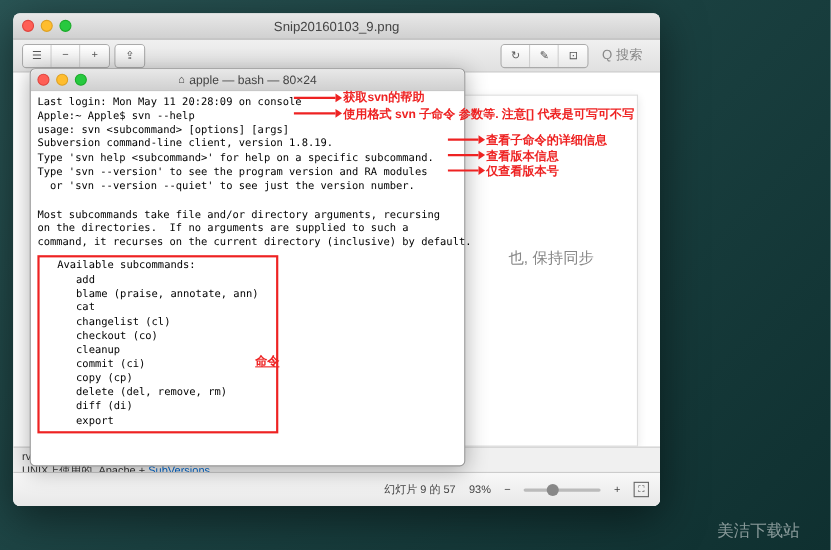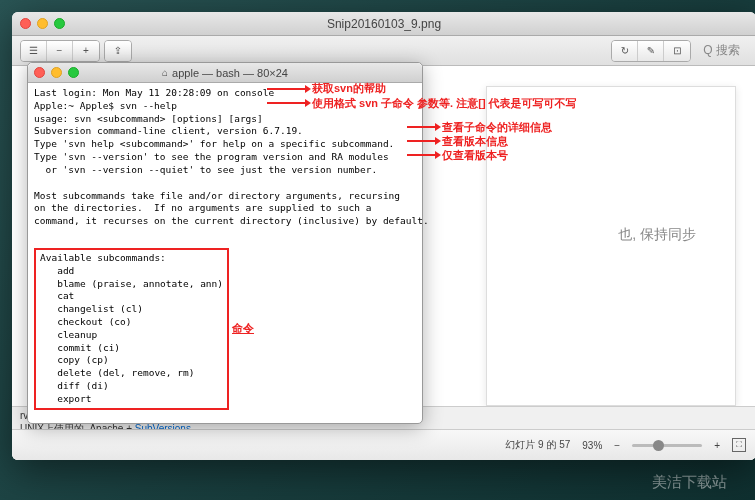--- a/index.html
+++ b/index.html
@@ -1,20 +1,20 @@
 <!DOCTYPE html>
 <html><head>
 <meta charset="utf-8">
 <style>
 * { margin: 0; padding: 0; box-sizing: border-box; }
 body { font-family: -apple-system, "Helvetica Neue", Arial, sans-serif; background: #1a3a3a; width: 755px; height: 500px; position: relative; overflow: hidden; }
 .desktop-bg { position: absolute; inset: 0; background: linear-gradient(135deg, #2a5555 0%, #1a4040 50%, #0f3030 100%); }
 .watermark { position: absolute; bottom: 8px; right: 28px; color: rgba(255,255,255,0.5); font-size: 15px; }
 
-.outer-window { position: absolute; left: 12px; top: 12px; width: 744px; height: 448px; background: #f5f5f5; border-radius: 6px; box-shadow: 0 10px 40px rgba(0,0,0,0.5); overflow: hidden; }
+.outer-window { position: absolute; left: 12px; top: 12px; width: 588px; height: 448px; background: #f5f5f5; border-radius: 6px; box-shadow: 0 10px 40px rgba(0,0,0,0.5); overflow: hidden; }
 .outer-titlebar { height: 24px; background: linear-gradient(#e8e8e8,#d0d0d0); display: flex; align-items: center; padding: 0 8px; border-bottom: 1px solid #aaa; position: relative; }
 .traffic { display: flex; gap: 6px; }
 .tl { width: 11px; height: 11px; border-radius: 50%; }
 .tl.red { background: #ff5f56; border: 1px solid #e0443e; }
 .tl.yellow { background: #ffbd2e; border: 1px solid #dea123; }
 .tl.green { background: #27c93f; border: 1px solid #1aab29; }
 .outer-toolbar { height: 30px; background: linear-gradient(#f0f0f0,#e0e0e0); border-bottom: 1px solid #bbb; display: flex; align-items: center; padding: 0 8px; gap: 4px; }
 .tb-group { display: flex; border: 1px solid #aaa; border-radius: 4px; overflow: hidden; }
 .tb-btn { width: 26px; height: 20px; background: linear-gradient(#fff,#e8e8e8); display: flex; align-items: center; justify-content: center; font-size: 10px; color: #555; border-right: 1px solid #ccc; }
 .tb-btn:last-child { border-right: none; }
@@ -22,21 +22,21 @@
 .spacer { flex: 1; }
 .search-box { font-size: 12px; color: #888; padding: 2px 8px; }
 
 .content-area { position: relative; height: calc(100% - 54px); background: #fff; }
 
 .terminal-window { position: absolute; left: 15px; top: -4px; width: 396px; height: 362px; background: #fff; border: 1px solid #999; border-radius: 5px; box-shadow: 0 4px 20px rgba(0,0,0,0.3); z-index: 5; }
 .term-titlebar { height: 20px; background: linear-gradient(#e8e8e8,#d0d0d0); border-bottom: 1px solid #aaa; border-radius: 5px 5px 0 0; display: flex; align-items: center; padding: 0 6px; position: relative; }
 .term-title { position: absolute; left: 50%; transform: translateX(-50%); font-size: 11px; color: #444; display: flex; align-items: center; gap: 4px; }
 .home-icon { font-size: 10px; }
 .term-body { padding: 4px 6px; font-family: "Menlo", "Monaco", monospace; font-size: 9.5px; line-height: 1.35; color: #000; white-space: pre; }
-.red-box { border: 2px solid #e22; padding: 2px 4px; margin-top: 20px; display: inline-block; }
+.red-box { border: 2px solid #e22; padding: 2px 16px; margin-top: 4px; display: inline-block; }
 
 .annotation { position: absolute; color: #e22; font-size: 11px; font-weight: bold; z-index: 6; }
 .arrow { position: absolute; z-index: 6; }
 
 .doc-bg { position: absolute; right: 20px; top: 20px; width: 250px; height: 320px; background: #fff; border: 1px solid #ddd; box-shadow: 0 2px 8px rgba(0,0,0,0.1); }
 .doc-text { position: absolute; right: 60px; top: 160px; color: #888; font-size: 14px; }
 
 .footer-strip { position: absolute; bottom: 24px; left: 0; right: 0; height: 30px; background: #f0f0f0; border-top: 1px solid #ccc; font-size: 10px; color: #333; padding: 2px 8px; line-height: 1.3; }
 .footer-link { color: #0066cc; text-decoration: underline; }
 
@@ -90,21 +90,21 @@
           <div class="tl green"></div>
         </div>
         <div class="term-title">
             <span class="home-icon">⌂</span>
             <span>apple — bash — 80×24</span>
           </div>
       </div>
       <div class="term-body"><span>Last login: Mon May 11 20:28:09 on console</span>
 <span>Apple:~ Apple$ svn --help</span>
 <span>usage: svn &lt;subcommand&gt; [options] [args]</span>
-<span>Subversion command-line client, version 6.7.19.</span>
+<span>Subversion command-line client, version 1.8.19.</span>
 <span>Type 'svn help &lt;subcommand&gt;' for help on a specific subcommand.</span>
 <span>Type 'svn --version' to see the program version and RA modules</span>
 <span>  or 'svn --version --quiet' to see just the version number.</span>
 <span></span>
 <span>Most subcommands take file and/or directory arguments, recursing</span>
 <span>on the directories.  If no arguments are supplied to such a</span>
 <span>command, it recurses on the current directory (inclusive) by default.</span>
 <div class="red-box"><span>Available subcommands:</span>
 <span>   add</span>
 <span>   blame (praise, annotate, ann)</span>

